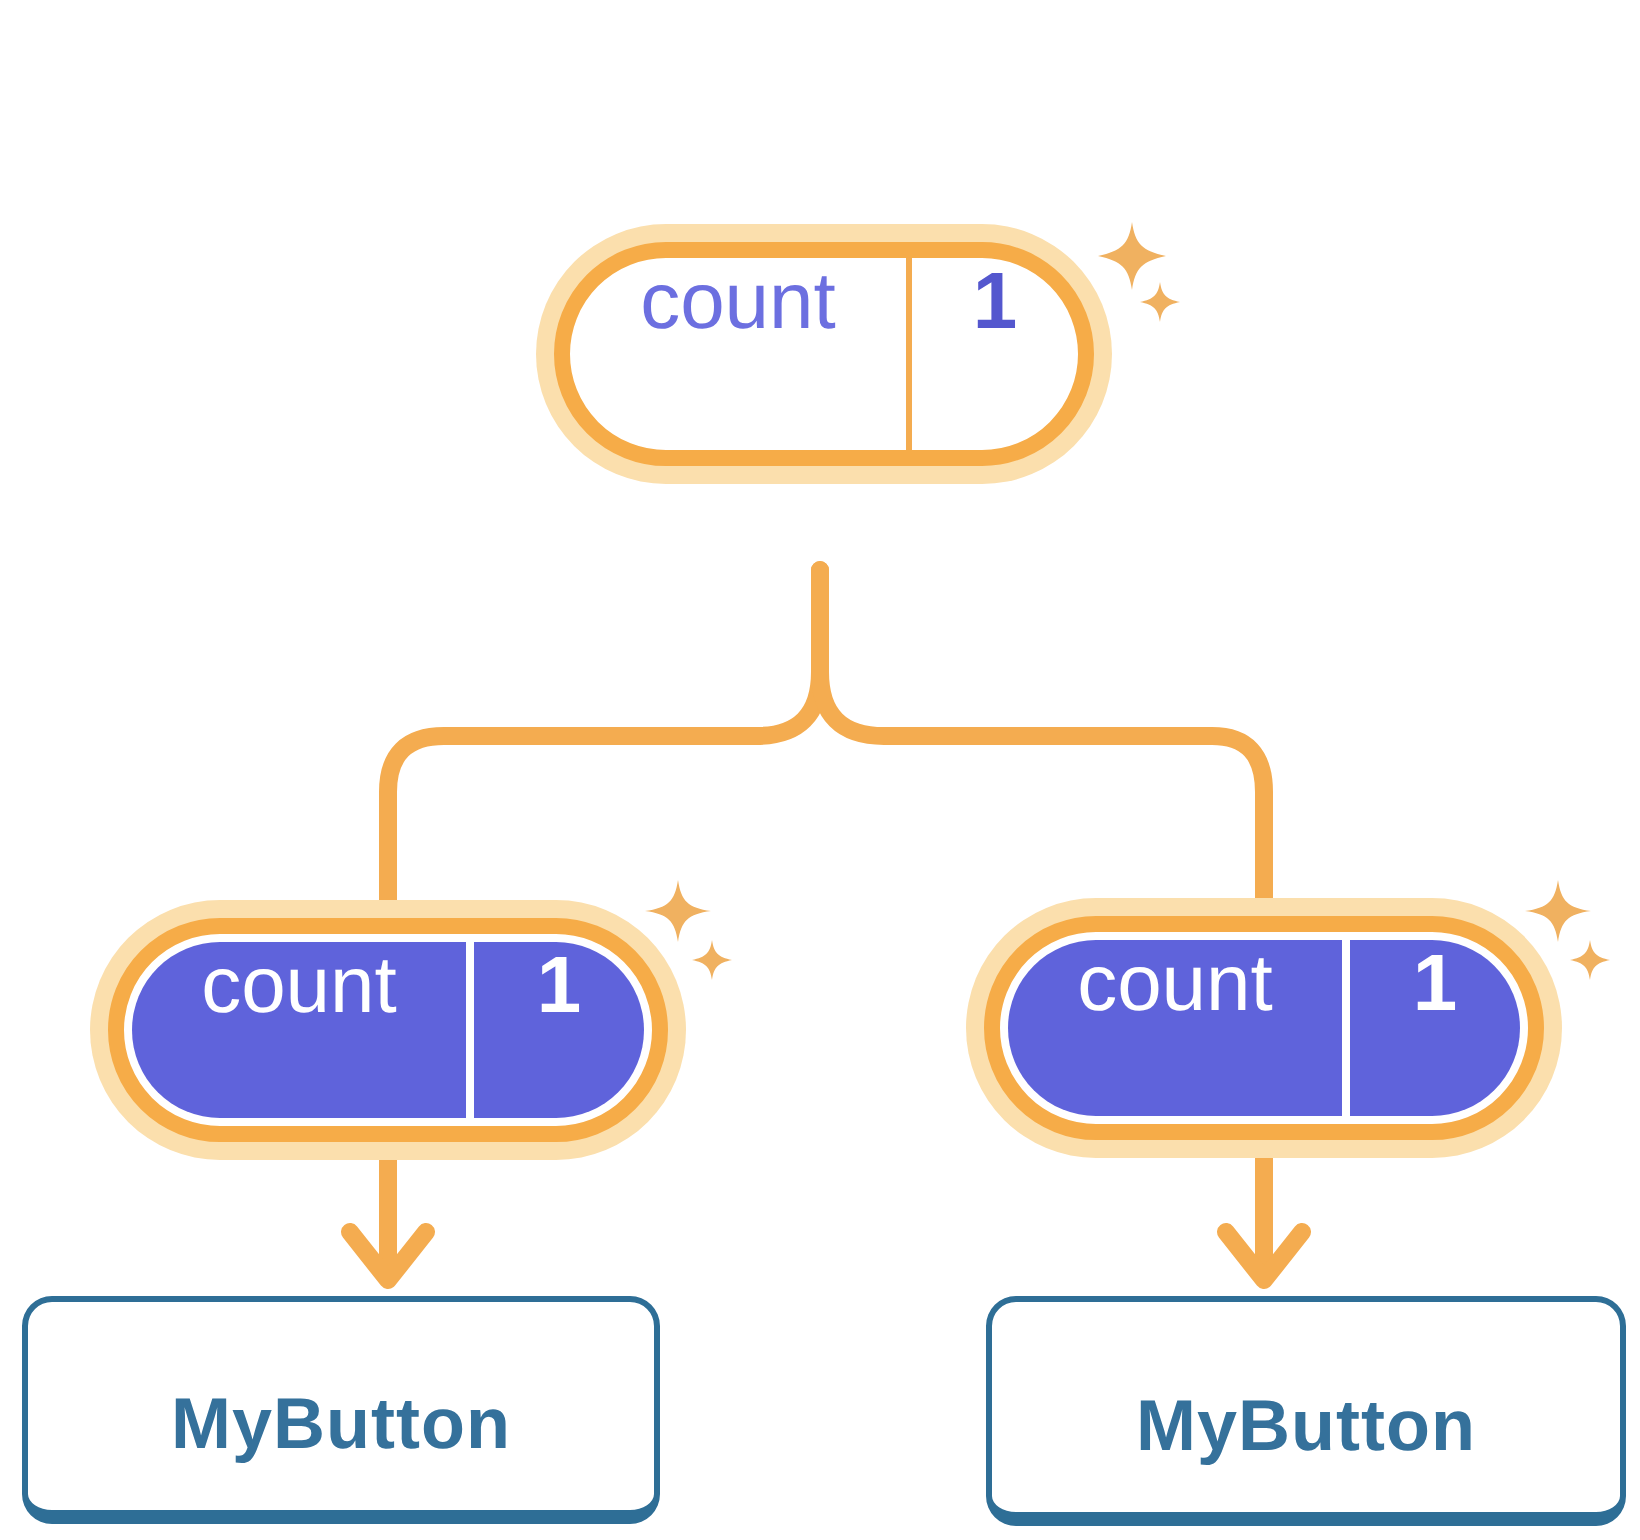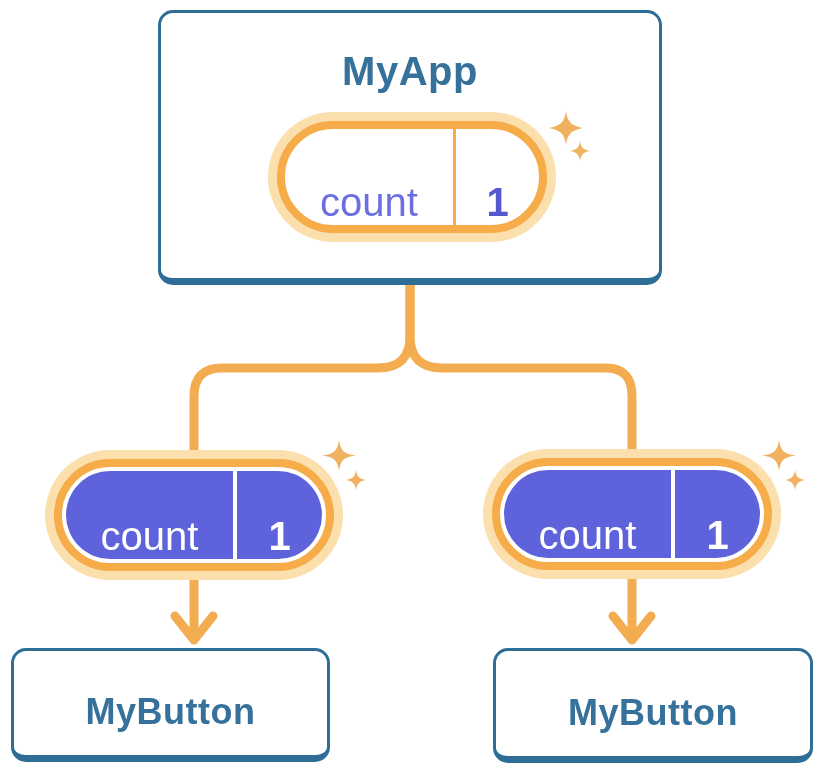--- a/index.html
+++ b/index.html
@@ -61,21 +61,21 @@
   .pill-outer-prop-right{left:483px;top:449px;width:298px;height:130px;}
 
   .pill-mid-prop{padding:4px;}
   .pill-inner-prop{
     width:100%;height:100%;
     box-sizing:border-box;
     background:#5F63DB;
     border-radius:999px;
     display:flex;align-items:stretch;overflow:hidden;
   }
-  .cell{display:flex;align-items:flex-end;justify-content:center;}
+  .cell{display:flex;align-items:flex-start;justify-content:center;}
   .cell-name{flex:0 0 168px;}
   .cell-name-prop{flex:0 0 167px;}
   .cell-value{flex:1 1 auto;}
   .divider-orange{flex:0 0 3px;background:#F4AC50;}
   .divider-white{flex:0 0 4px;background:#ffffff;}
 
   .state-name{font-size:40px;font-weight:400;color:#6C6FE0;}
   .state-value{font-size:40px;font-weight:700;color:#5457CE;}
   .prop-name{font-size:40px;font-weight:400;color:#ffffff;}
   .prop-value{font-size:40px;font-weight:700;color:#ffffff;}
@@ -93,23 +93,20 @@
 
   <svg class="connectors" width="820" height="770" viewBox="0 0 820 770">
     <g fill="none" stroke="#F4AC50" stroke-width="9" stroke-linecap="round" stroke-linejoin="round">
       <path d="M410,285 L410,336 Q410,368 378,368 L222,368 Q194,368 194,396 L194,636"></path>
       <path d="M410,285 L410,336 Q410,368 442,368 L606,368 Q632,368 632,396 L632,636"></path>
       <path d="M175,616 L194,640 L213,616"></path>
       <path d="M613,616 L632,640 L651,616"></path>
     </g>
   </svg>
 
-  <div class="card card-root">
-    <div class="card-title">MyApp</div>
-  </div>
 
   <div class="pill-outer pill-outer-state">
     <div class="pill-mid">
       <div class="cell cell-name">
         <span class="state-name">count</span>
       </div>
       <div class="divider-orange"></div>
       <div class="cell cell-value">
         <span class="state-value">1</span>
       </div>

